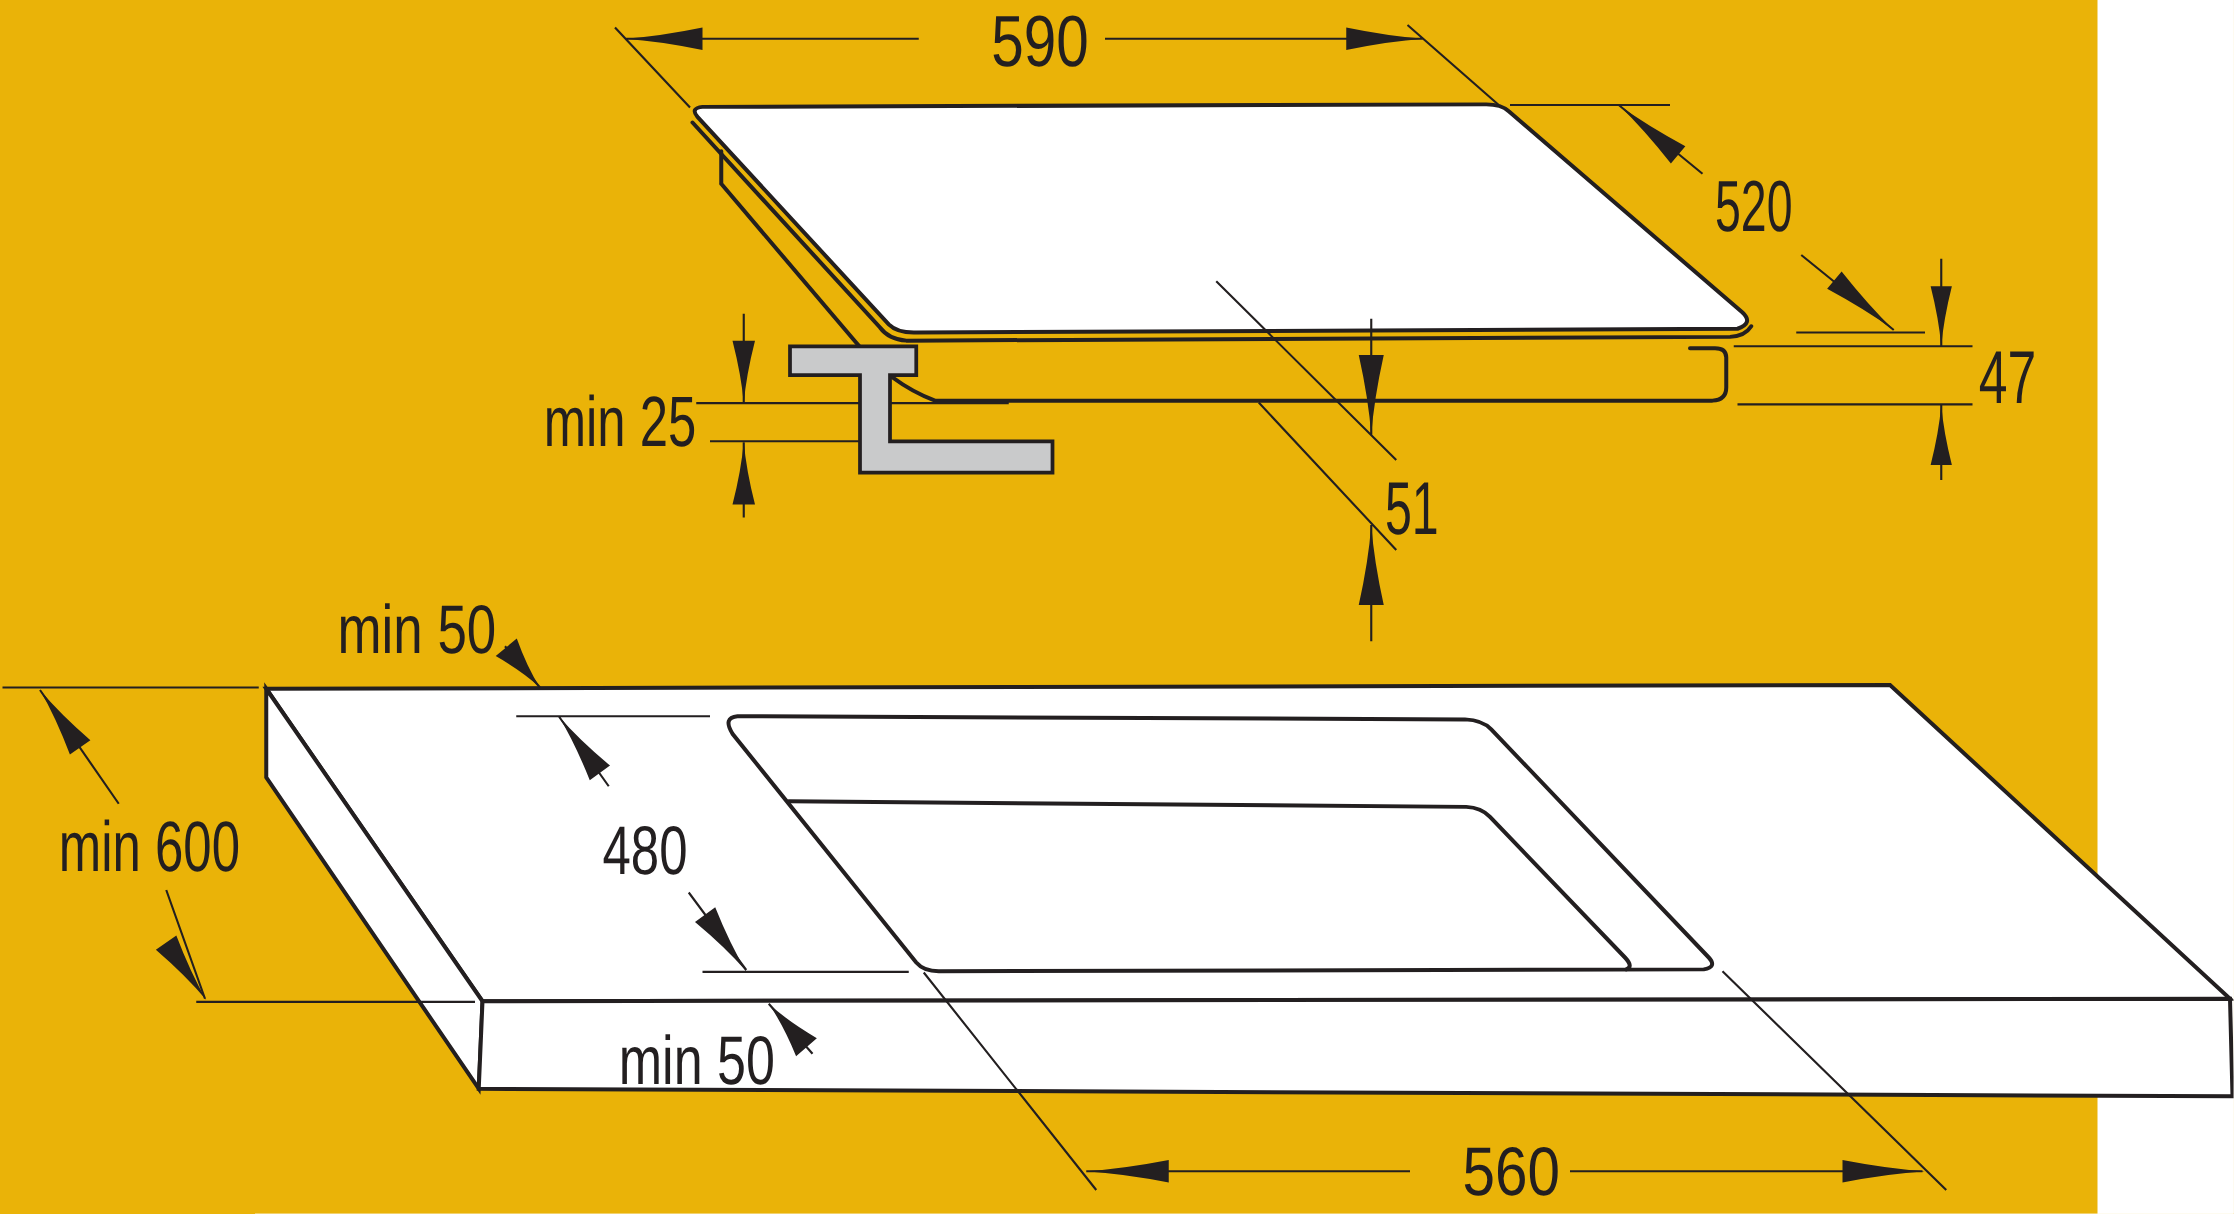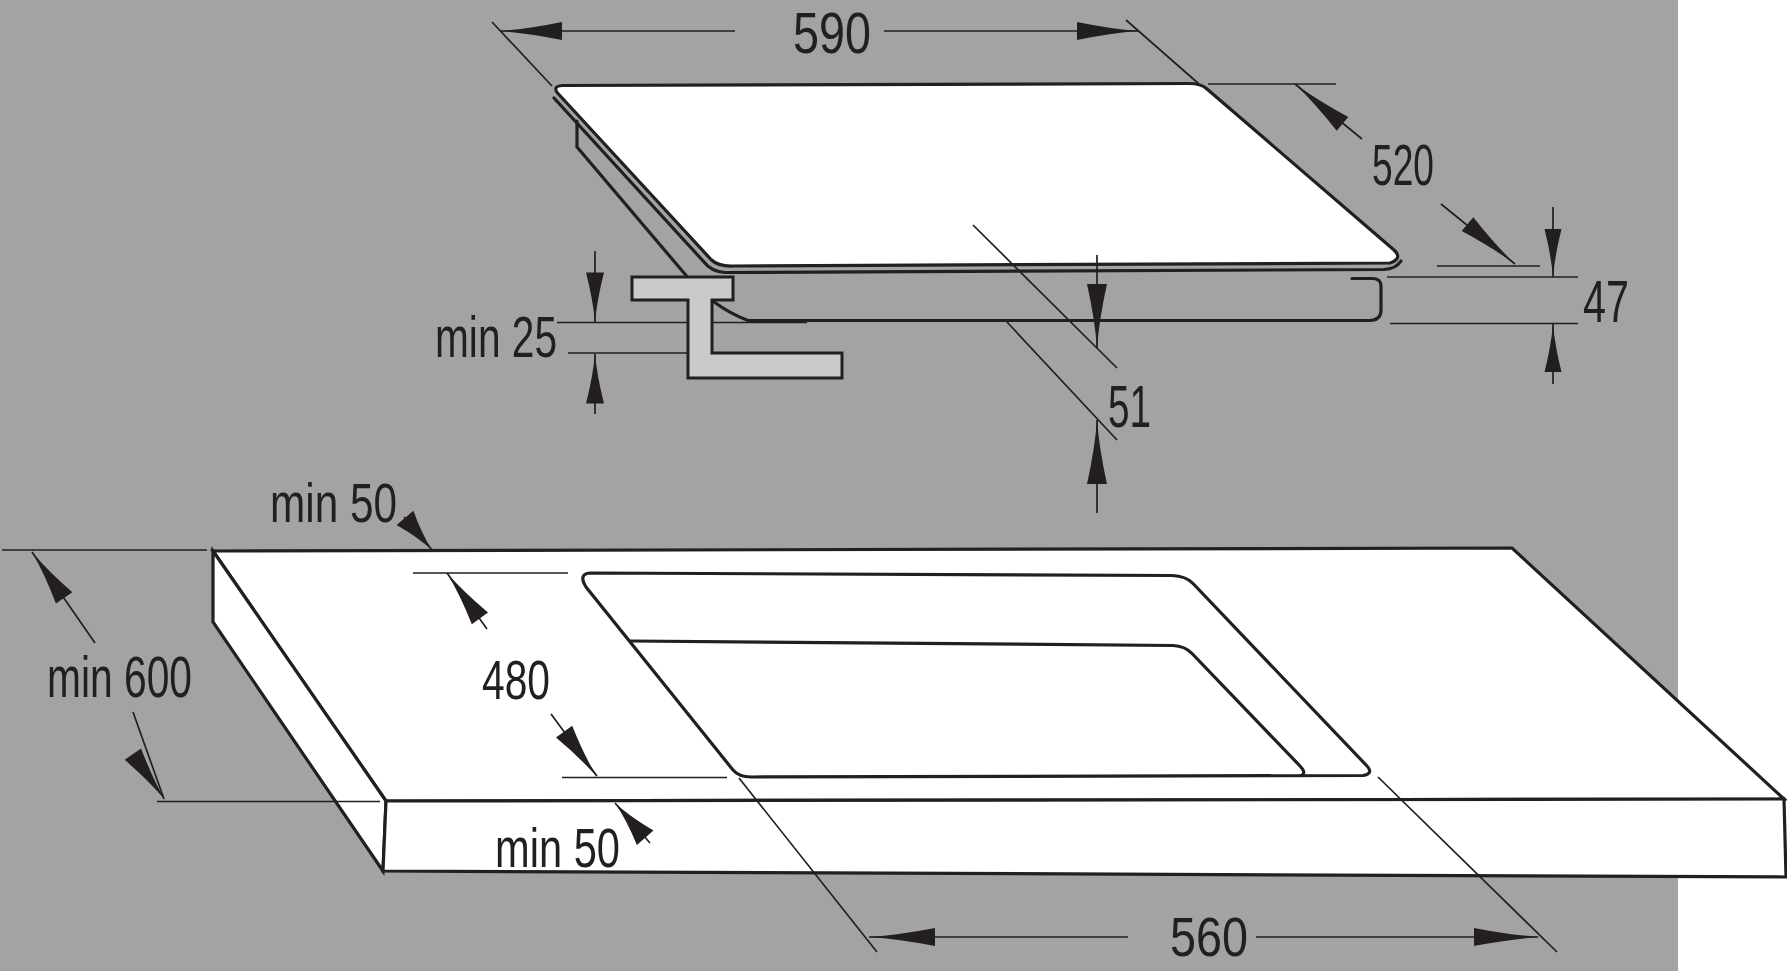--- a/index.html
+++ b/index.html
@@ -1,16 +1,16 @@
 <!DOCTYPE html>
 <html><head>
 <meta charset="utf-8">
 <style>
   html,body{margin:0;padding:0;background:#fff;}
-  #stage{width:1678px;height:971px;position:relative;background:#a3a3a3;}
+  #stage{width:1678px;height:971px;position:relative;background:#eab308;}
   svg{position:absolute;left:0;top:0;}
   text{font-family:"Liberation Sans",sans-serif;fill:#231f20;}
 </style>
 </head>
 <body>
 
 <div id="stage">
 <svg width="1787" height="971" viewBox="0 0 1787 971">
   <g stroke="#231f20" fill="none" stroke-width="3.2" stroke-linecap="round">
     <path fill="#fff" d="M 562,85.5 L 1189,83.5 Q 1201,83.5 1207,89 L 1394,250 Q 1403,258.5 1390,263 L 733,266 Q 718,266.5 711,259.5 L 558,93.5 Q 552,86.5 562,85.5 Z"></path>

